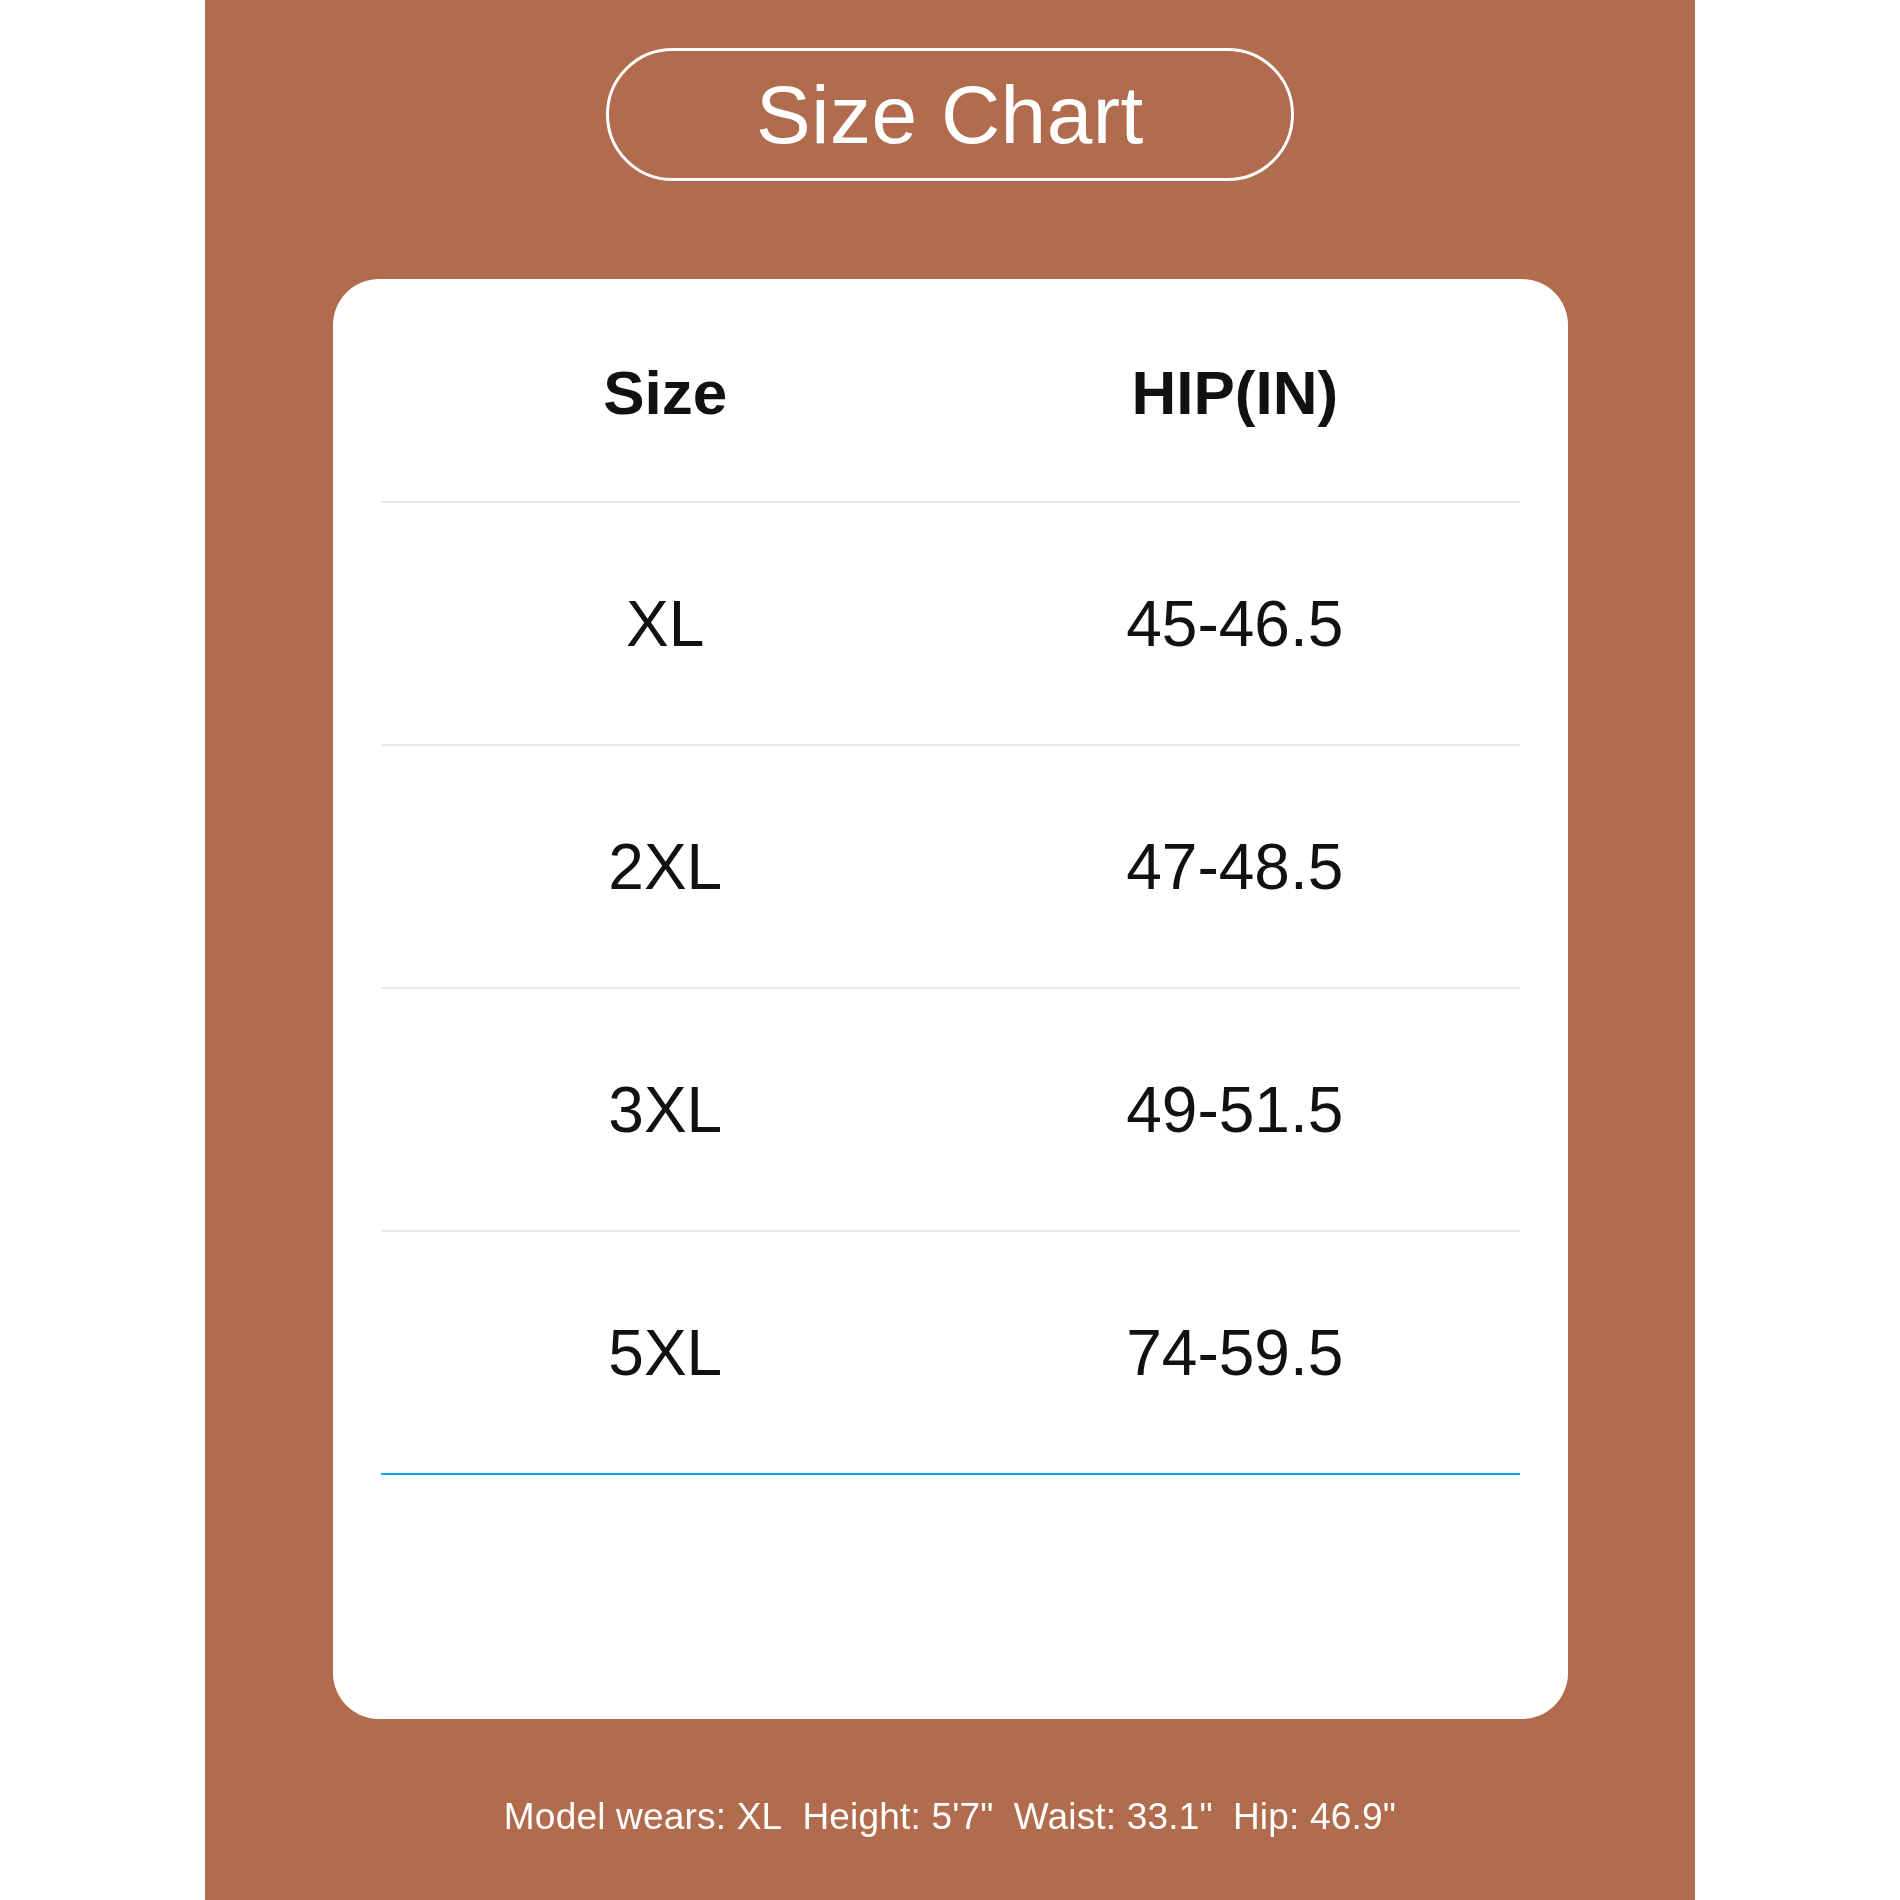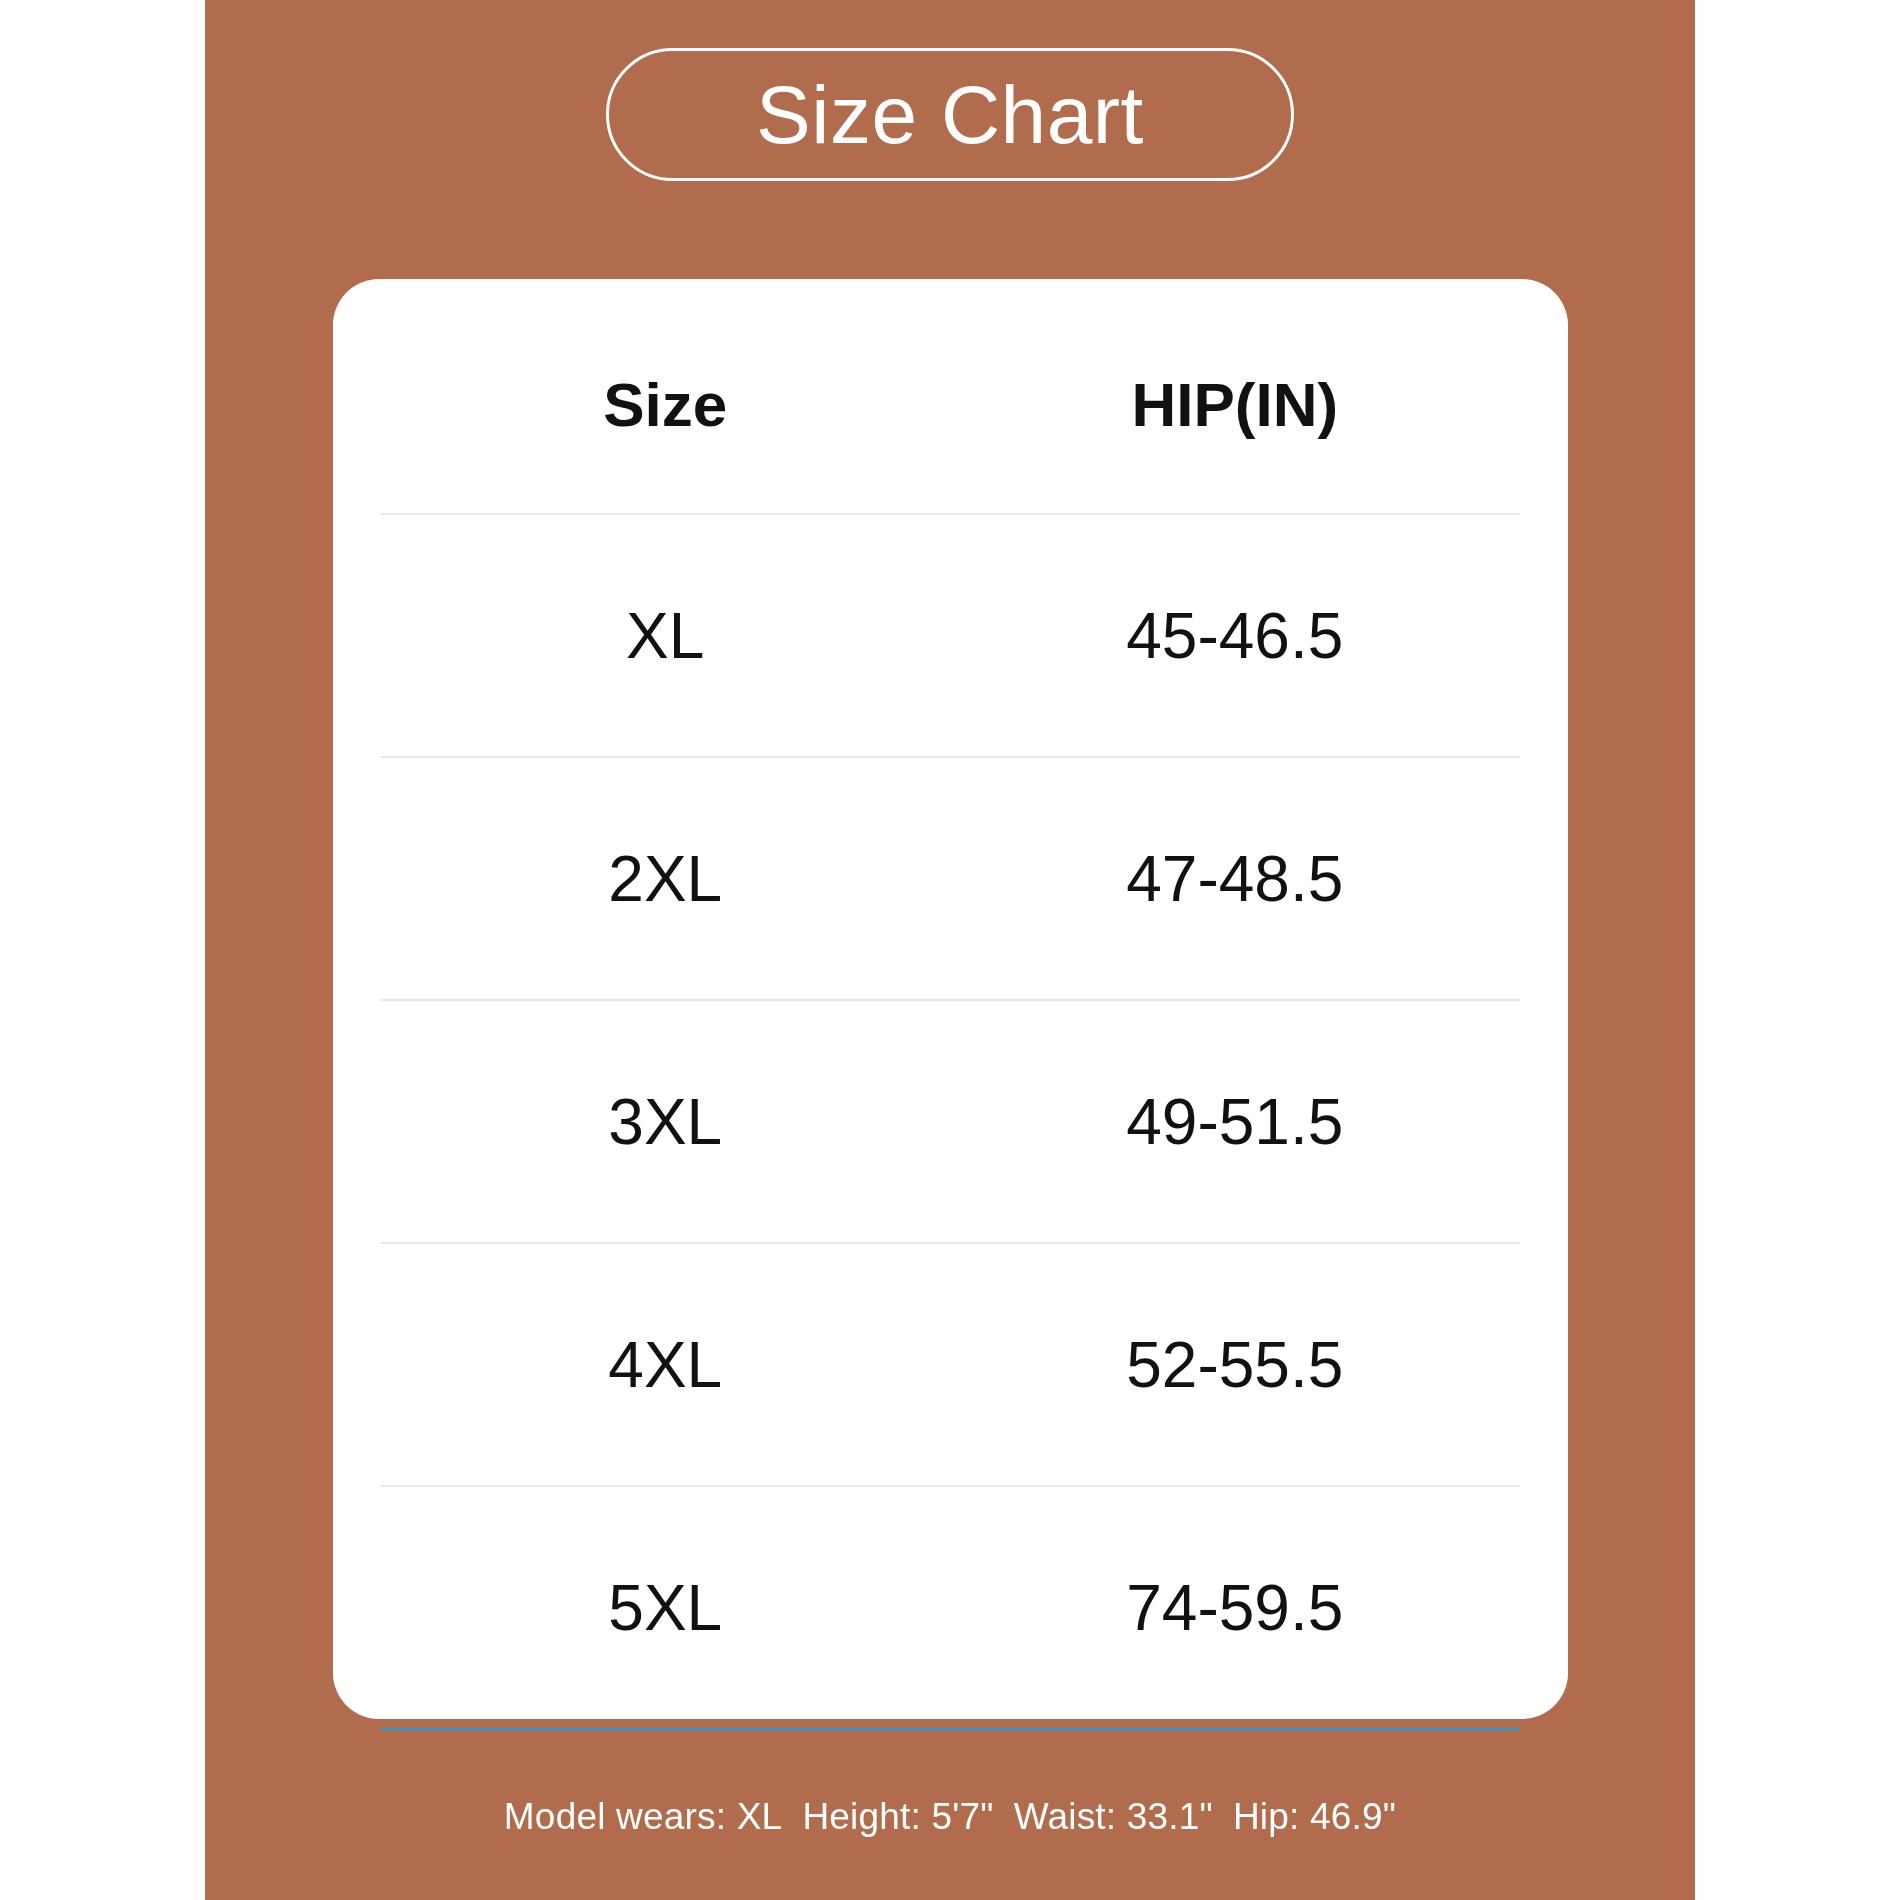--- a/index.html
+++ b/index.html
@@ -56,21 +56,21 @@
   }
 
   
   .card {
     margin-top: 98px;
     width: 1235px;
     height: 1440px;
     background: #ffffff;
     border-radius: 46px;
     box-sizing: border-box;
-    padding: 16px 48px;
+    padding: 4px 48px;
     display: flex;
     flex-direction: column;
   }
 
   table.size-table {
     width: 100%;
     border-collapse: collapse;
     table-layout: fixed;
   }
   table.size-table th,
@@ -136,24 +136,20 @@
           </tr>
           <tr>
             <td>2XL</td>
             <td>47-48.5</td>
           </tr>
           <tr>
             <td>3XL</td>
             <td>49-51.5</td>
           </tr>
           <tr>
-            <td>4XL</td>
-            <td>52-55.5</td>
-          </tr>
-          <tr>
             <td>5XL</td>
             <td>74-59.5</td>
           </tr>
         </tbody>
       </table>
     </div>
 
     <div class="footer-note">
       <span>Model wears: XL</span>
       <span>Height: 5'7"</span>

